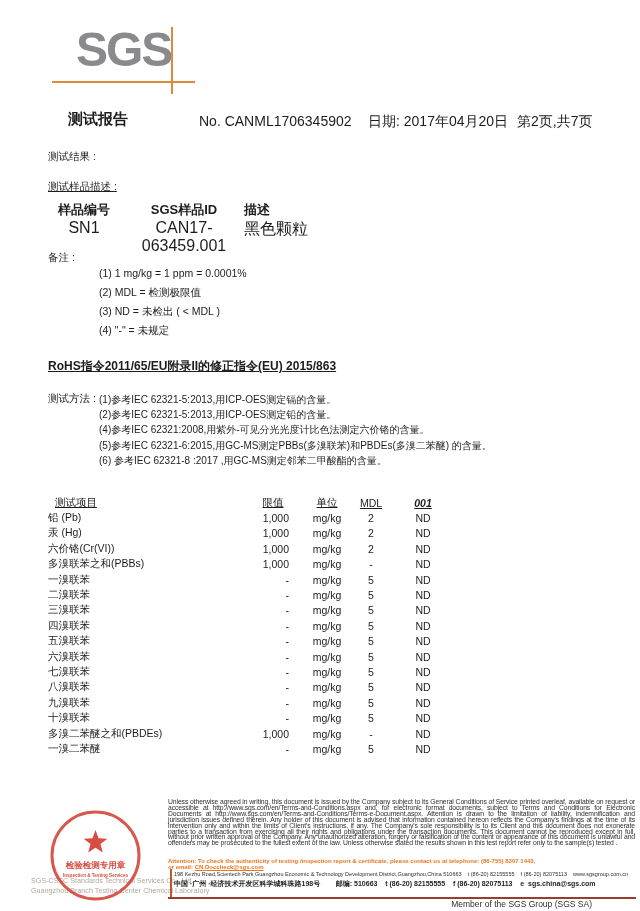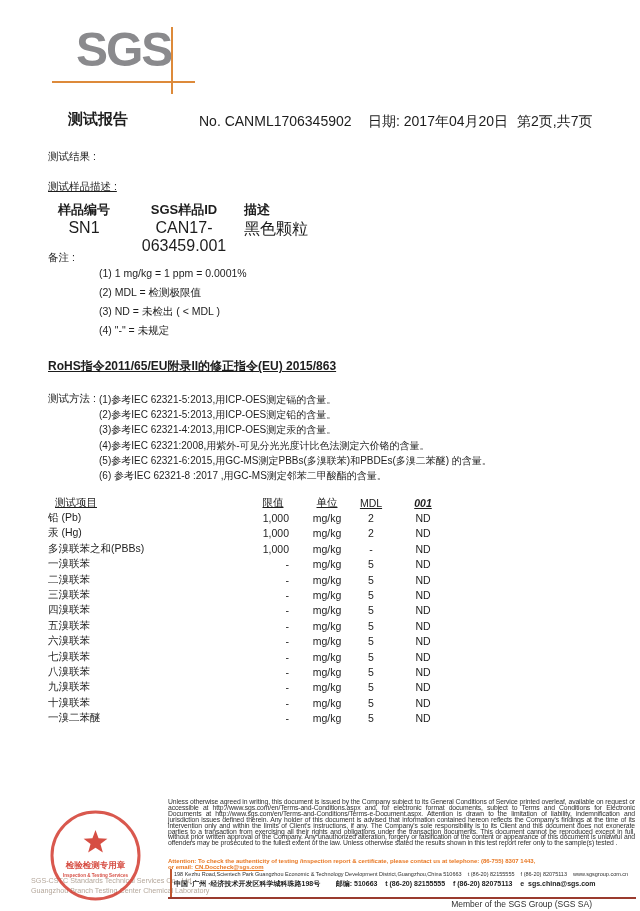--- a/index.html
+++ b/index.html
@@ -90,21 +90,20 @@
       <div class="note-line">(4) "-" = 未规定</div>
     </div>
 
   <div class="abs rohs" style="left:48px; top:358px;">RoHS指令2011/65/EU附录II的修正指令(EU) 2015/863</div>
 
   <div class="abs sec-label" style="left:48px; top:392px;">测试方法 :</div>
   <div class="abs" style="left:99px; top:392px;">
 
   <div class="method-line">(1)参考IEC 62321-5:2013,用ICP-OES测定镉的含量。</div>
       <div class="method-line">(2)参考IEC 62321-5:2013,用ICP-OES测定铅的含量。</div>
-      <div class="method-line">(3)参考IEC 62321-4:2013,用ICP-OES测定汞的含量。</div>
       <div class="method-line">(4)参考IEC 62321:2008,用紫外-可见分光光度计比色法测定六价铬的含量。</div>
       <div class="method-line">(5)参考IEC 62321-6:2015,用GC-MS测定PBBs(多溴联苯)和PBDEs(多溴二苯醚) 的含量。</div>
       <div class="method-line">(6) 参考IEC 62321-8 :2017 ,用GC-MS测定邻苯二甲酸酯的含量。</div>
     </div>
 
   <table class="abs rtable" style="left:48px; top:495px;">
     <colgroup>
       <col class="col-item">
         <col class="col-limit">
         <col class="col-unit">
@@ -132,20 +131,27 @@
         </tr>
 
         <tr>
           <td class="c-item">汞 (Hg)</td>
           <td class="c-limit">1,000</td>
           <td class="c-unit">mg/kg</td>
           <td class="c-mdl">2</td>
           <td class="c-res">ND</td>
         </tr>
 
+        <tr>
+          <td class="c-item">六价铬(Cr(VI))</td>
+          <td class="c-limit">1,000</td>
+          <td class="c-unit">mg/kg</td>
+          <td class="c-mdl">2</td>
+          <td class="c-res">ND</td>
+        </tr>
 
         <tr>
           <td class="c-item">多溴联苯之和(PBBs)</td>
           <td class="c-limit">1,000</td>
           <td class="c-unit">mg/kg</td>
           <td class="c-mdl">-</td>
           <td class="c-res">ND</td>
         </tr>
 
         <tr>
@@ -221,20 +227,27 @@
         </tr>
 
         <tr>
           <td class="c-item">十溴联苯</td>
           <td class="c-limit">-</td>
           <td class="c-unit">mg/kg</td>
           <td class="c-mdl">5</td>
           <td class="c-res">ND</td>
         </tr>
 
+        <tr>
+          <td class="c-item">多溴二苯醚之和(PBDEs)</td>
+          <td class="c-limit">1,000</td>
+          <td class="c-unit">mg/kg</td>
+          <td class="c-mdl">-</td>
+          <td class="c-res">ND</td>
+        </tr>
 
         <tr>
           <td class="c-item">一溴二苯醚</td>
           <td class="c-limit">-</td>
           <td class="c-unit">mg/kg</td>
           <td class="c-mdl">5</td>
           <td class="c-res">ND</td>
         </tr>
       </tbody>
   </table>

